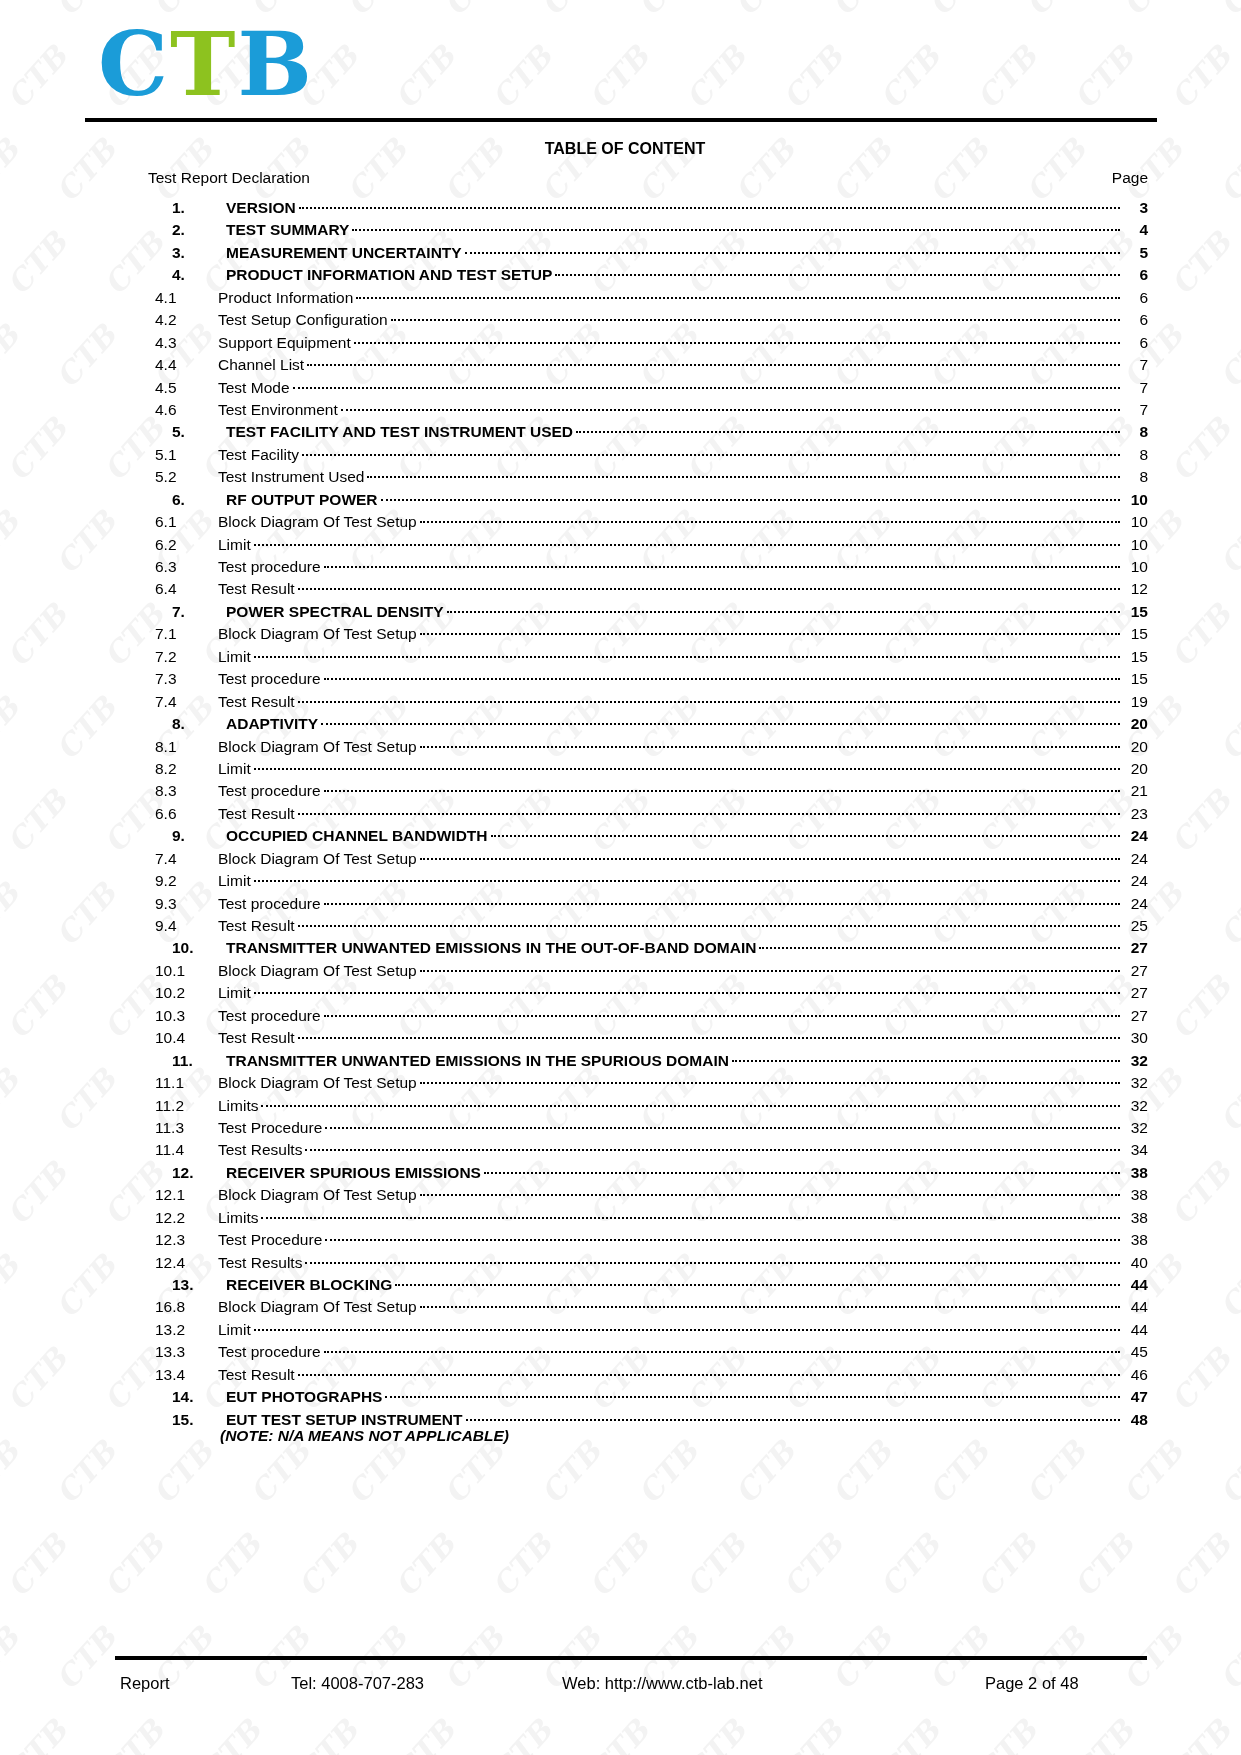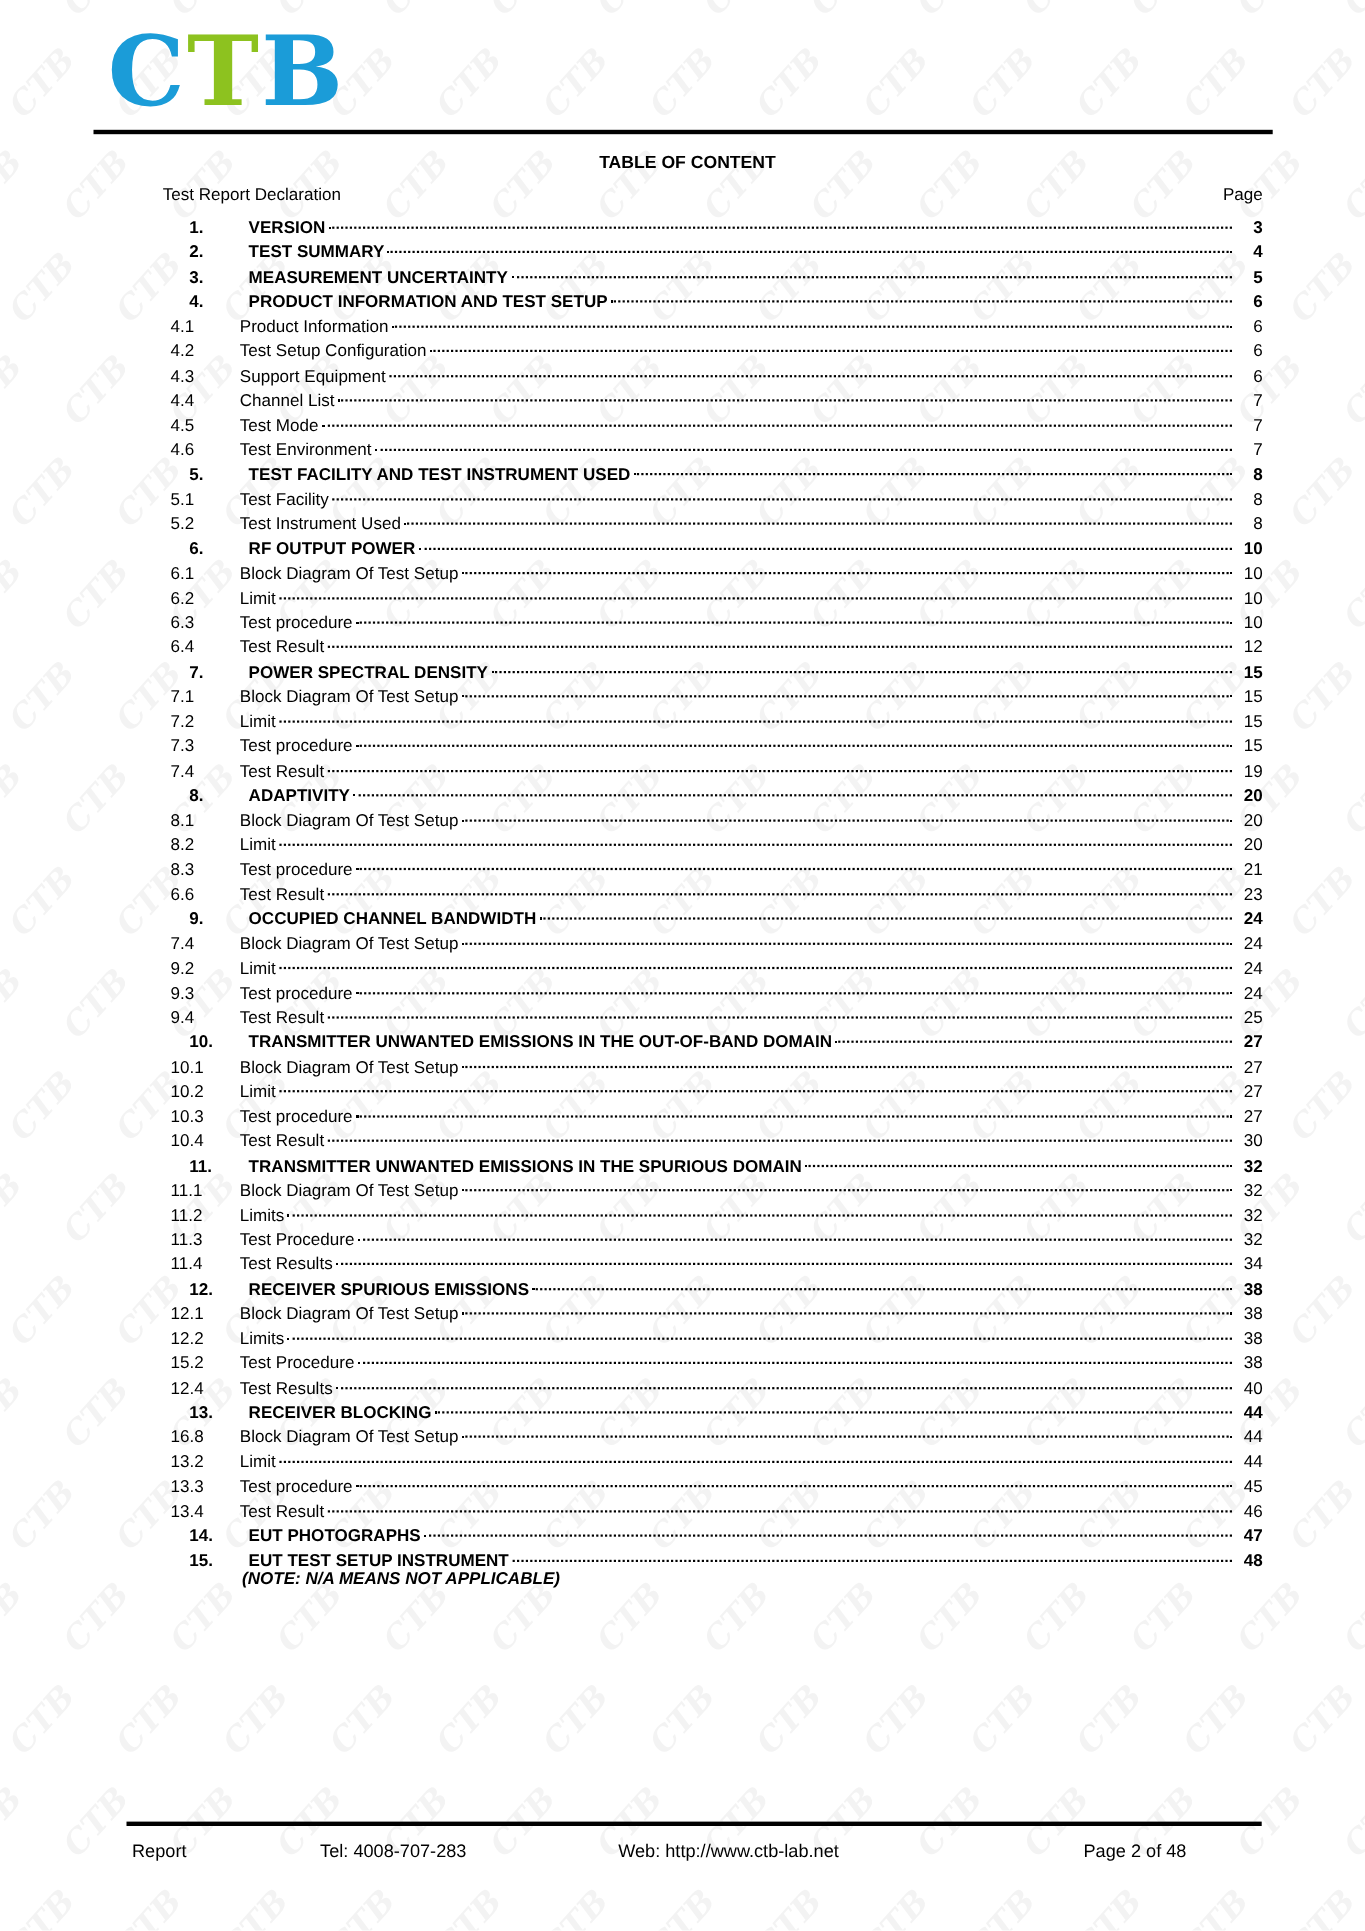--- a/index.html
+++ b/index.html
@@ -647,21 +647,21 @@
           <span class="leader"></span>
           <span class="pg">38</span>
         </div>
         <div class="toc-row l2">
           <span class="num">12.2</span>
           <span class="lbl">Limits</span>
           <span class="leader"></span>
           <span class="pg">38</span>
         </div>
         <div class="toc-row l2">
-          <span class="num">15.2</span>
+          <span class="num">12.3</span>
           <span class="lbl">Test Procedure</span>
           <span class="leader"></span>
           <span class="pg">38</span>
         </div>
         <div class="toc-row l2">
           <span class="num">12.4</span>
           <span class="lbl">Test Results</span>
           <span class="leader"></span>
           <span class="pg">40</span>
         </div>

